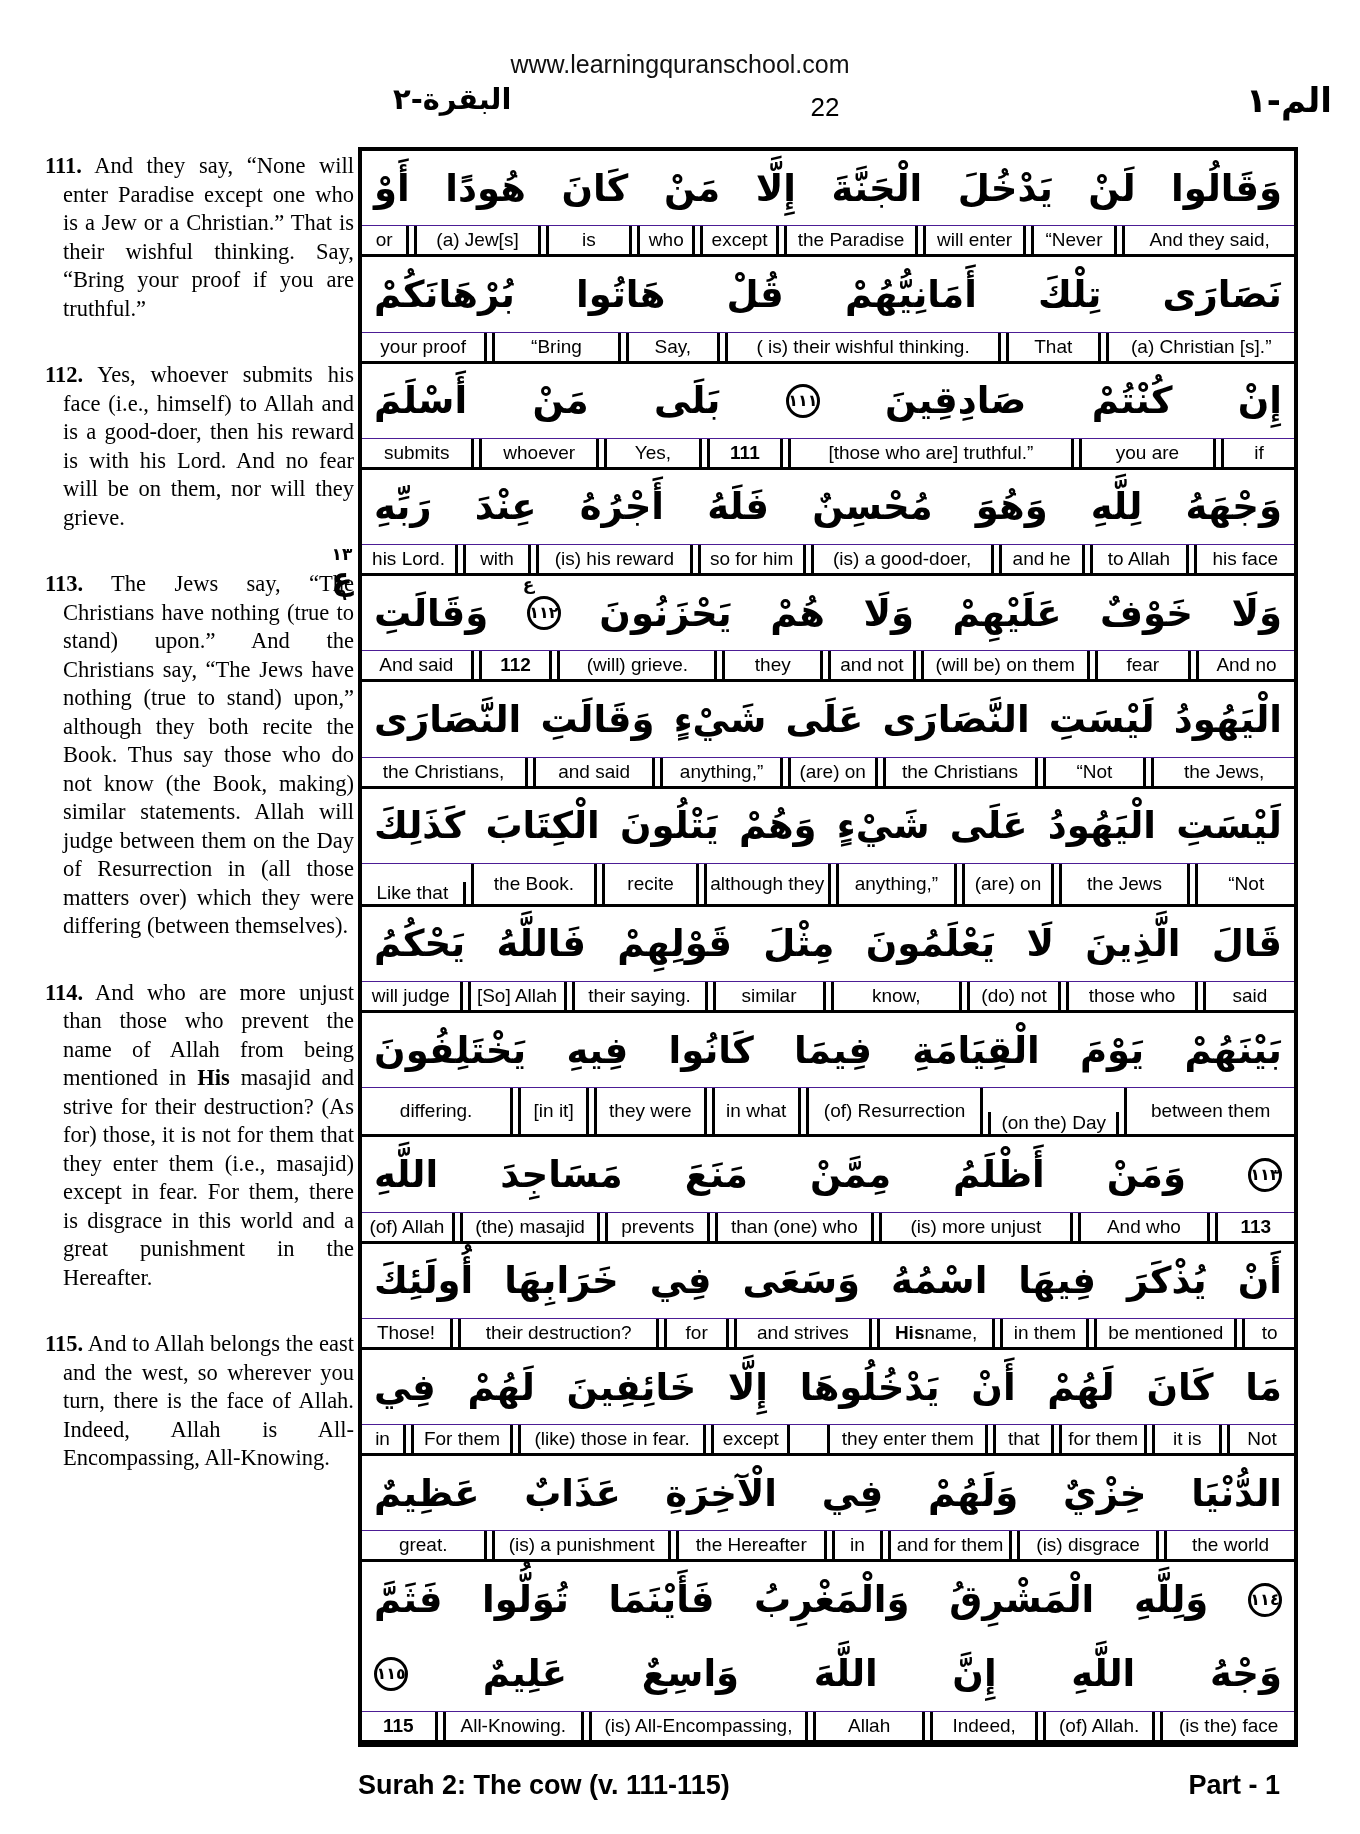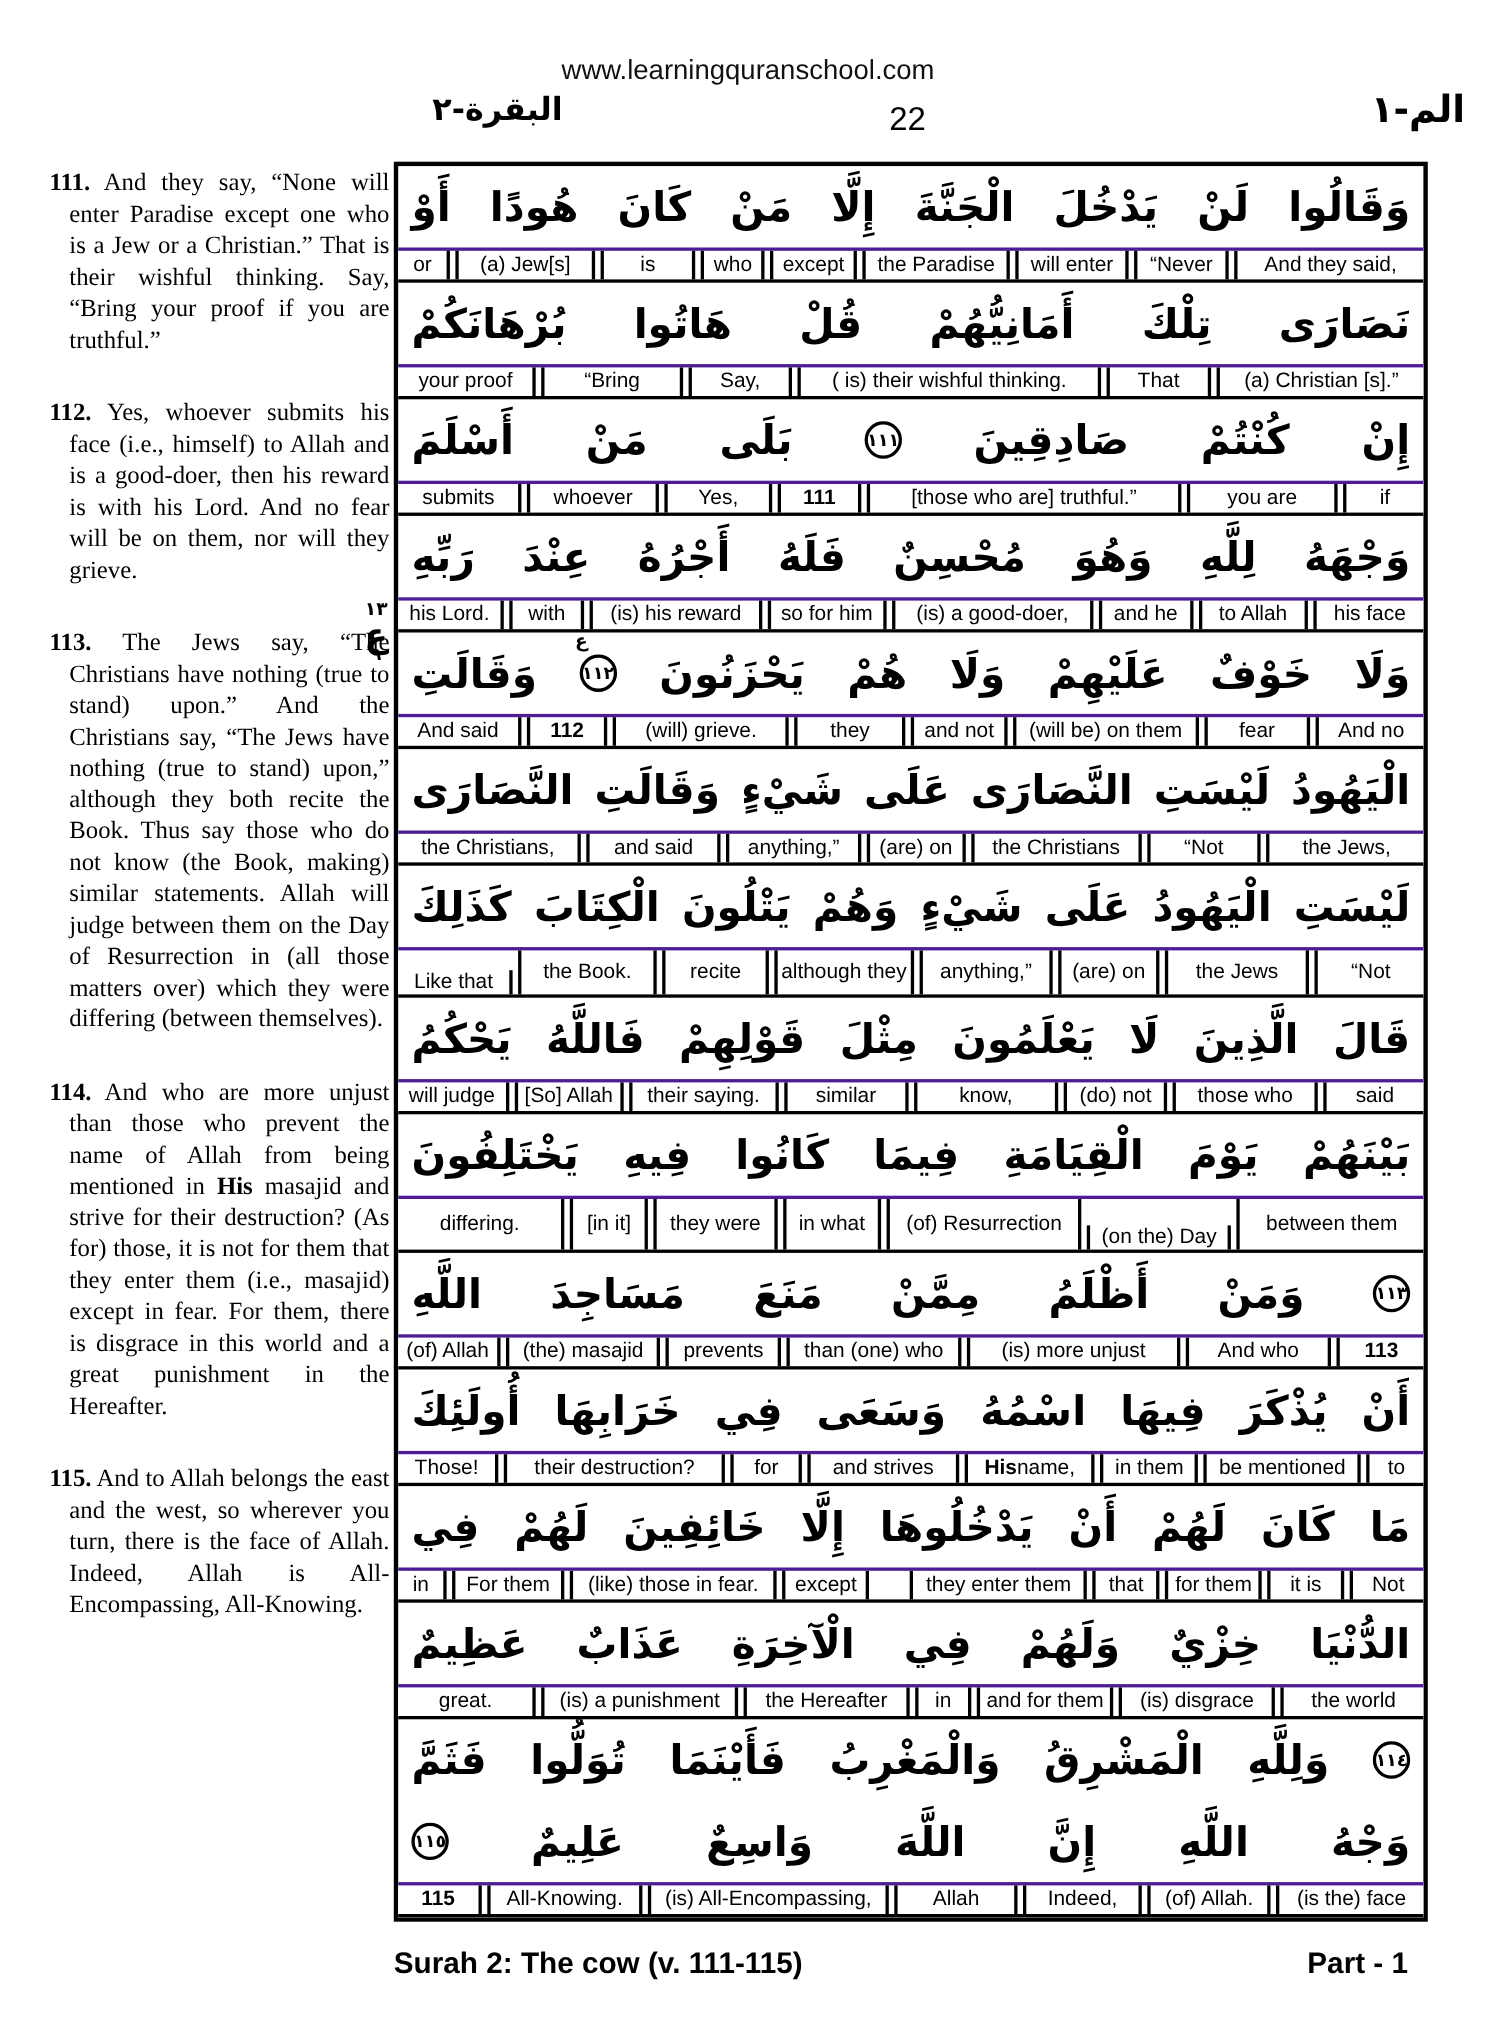--- a/index.html
+++ b/index.html
@@ -10,21 +10,21 @@
   .url{
     position:absolute;top:50px;left:0;width:1360px;text-align:center;
     font-family:"Liberation Sans",sans-serif;font-size:25px;color:#111;
   }
   .hdr-left{
     position:absolute;left:393px;top:82px;
     font-family:"DejaVu Sans",sans-serif;font-weight:bold;font-size:29px;direction:rtl;
   }
   .hdr-center{
     position:absolute;left:765px;top:92px;width:120px;text-align:center;
-    font-family:"Liberation Sans",sans-serif;font-size:30px;
+    font-family:"Liberation Sans",sans-serif;font-size:26px;
   }
   .hdr-right{
     position:absolute;right:28px;top:80px;
     font-family:"DejaVu Sans",sans-serif;font-weight:bold;font-size:34px;direction:rtl;
   }
   
   #sidebar{
     position:absolute;left:45px;top:152px;width:309px;
     font-size:22.5px;line-height:28.5px;text-align:justify;
   }
@@ -52,21 +52,21 @@
   .ar-word{white-space:nowrap;}
   .ayah-wrap{position:relative;display:inline-flex;align-items:center;}
   .ayah-circle{
     display:inline-flex;align-items:center;justify-content:center;
     width:34px;height:34px;border:3px solid #000;border-radius:50%;
     font-size:16px;line-height:16px;box-sizing:border-box;
   }
   .ruku-ain{position:absolute;top:-20px;left:-4px;font-size:17px;line-height:17px;}
   .tr-row{
     flex:0 0 32px;display:flex;gap:5px;
-    border-top:3px solid #4c1d95;border-bottom:3px solid #000;
+    border-top:1px solid #4c1d95;border-bottom:3px solid #000;
     font-family:"Liberation Sans",sans-serif;font-size:19px;box-sizing:border-box;
     background:#fff;
   }
   .tr-cell{
     border-left:3px solid #000;border-right:3px solid #000;
     display:flex;align-items:center;justify-content:center;
     white-space:nowrap;overflow:hidden;min-width:0;box-sizing:border-box;
   }
   .tr-cell:first-child{border-left:none;}
   .tr-cell:last-child{border-right:none;}

